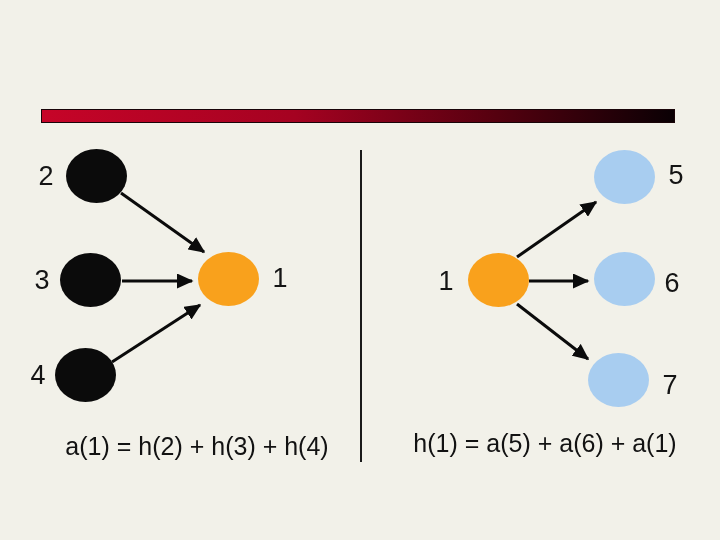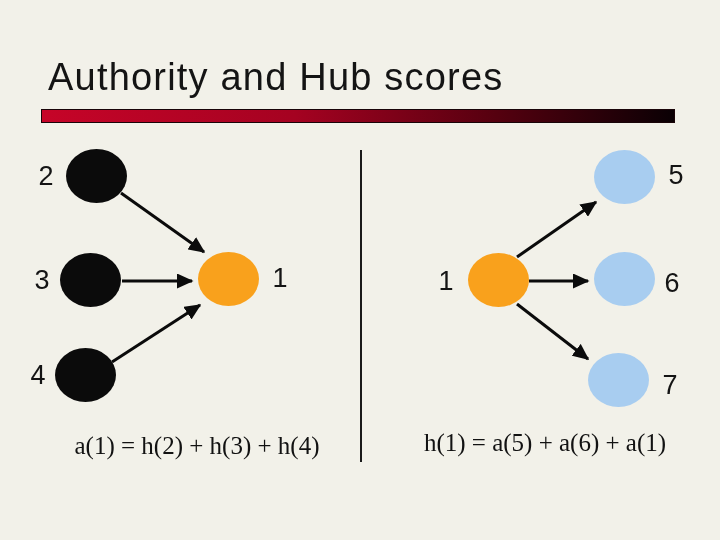--- a/index.html
+++ b/index.html
@@ -17,33 +17,32 @@
   }
   .node{
     position:absolute;width:61px;height:54px;border-radius:50%;
   }
   .node-label{
     position:absolute;transform:translate(-50%,-50%);
     font-size:27px;color:#141414;line-height:1;white-space:nowrap;
   }
   .formula{
     position:absolute;transform:translate(-50%,-50%);
-    font-size:25px;color:#121212;white-space:nowrap;font-family:Liberation Serif, serif;
+    font-size:25px;color:#121212;white-space:nowrap;
   }
   .arrows-layer{
     position:absolute;left:0;top:0;width:720px;height:540px;
     pointer-events:none;
   }
 </style>
 </head>
 <body>
 
 <div class="slide" style="background-color: rgb(242, 241, 233);">
 
-  <div class="slide-title">Authority and Hub scores</div>
   <div class="accent-bar"></div>
 
   <div>
     <div class="node" style="left: 66px; top: 149px; background-color: rgb(11, 11, 11);"></div>
     <div class="node" style="left: 60px; top: 253px; background-color: rgb(11, 11, 11);"></div>
     <div class="node" style="left: 55px; top: 348px; background-color: rgb(11, 11, 11);"></div>
     <div class="node" style="left: 198px; top: 252px; background-color: rgb(249, 161, 28);"></div>
 
     <div class="node-label" style="left:46px;top:176px;">2</div>
     <div class="node-label" style="left:42px;top:280px;">3</div>

